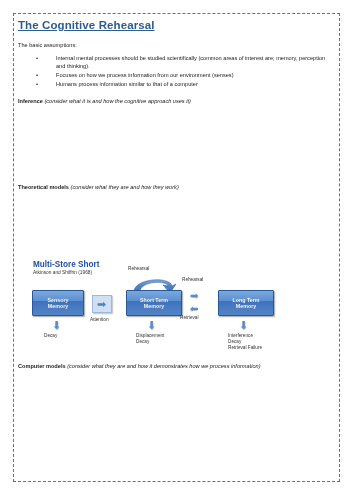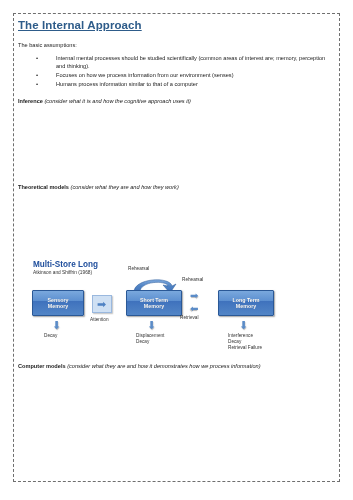--- a/index.html
+++ b/index.html
@@ -215,21 +215,21 @@
 </style>
 </head>
 <body>
 
 <div id="page">
 
   <div id="page-border"></div>
 
   <div id="content">
 
-    <div class="doc-title">The Internal Approach</div>
+    <div class="doc-title">The Cognitive Rehearsal</div>
 
     <p class="body-text">The basic assumptions:</p>
 
     <ul class="assumptions">
       <li>
         <span class="bullet">•</span>
         <span>Internal mental processes should be studied scientifically (common areas of interest are; memory, perception and thinking).</span>
       </li>
       <li>
         <span class="bullet">•</span>
@@ -248,21 +248,21 @@
 
   </div>
 
   <p id="theoretical-line" class="prompt-line">
     <span class="lead">Theoretical models</span>
     <span class="hint"> (consider what they are and how they work)</span>
   </p>
 
   <div id="msm">
 
-    <div class="msm-title">Multi-Store Long</div>
+    <div class="msm-title">Multi-Store Short</div>
     <div class="msm-subtitle">Atkinson and Shiffrin (1968)</div>
 
     <svg id="rehearsal-loop" viewBox="0 0 56 20">
       <defs>
         <linearGradient id="loopgrad" x1="0" y1="0" x2="0" y2="1">
           <stop offset="0%" stop-color="#7fa9dd"></stop>
           <stop offset="50%" stop-color="#4f82c3"></stop>
           <stop offset="100%" stop-color="#3f72bd"></stop>
         </linearGradient>
       </defs>

